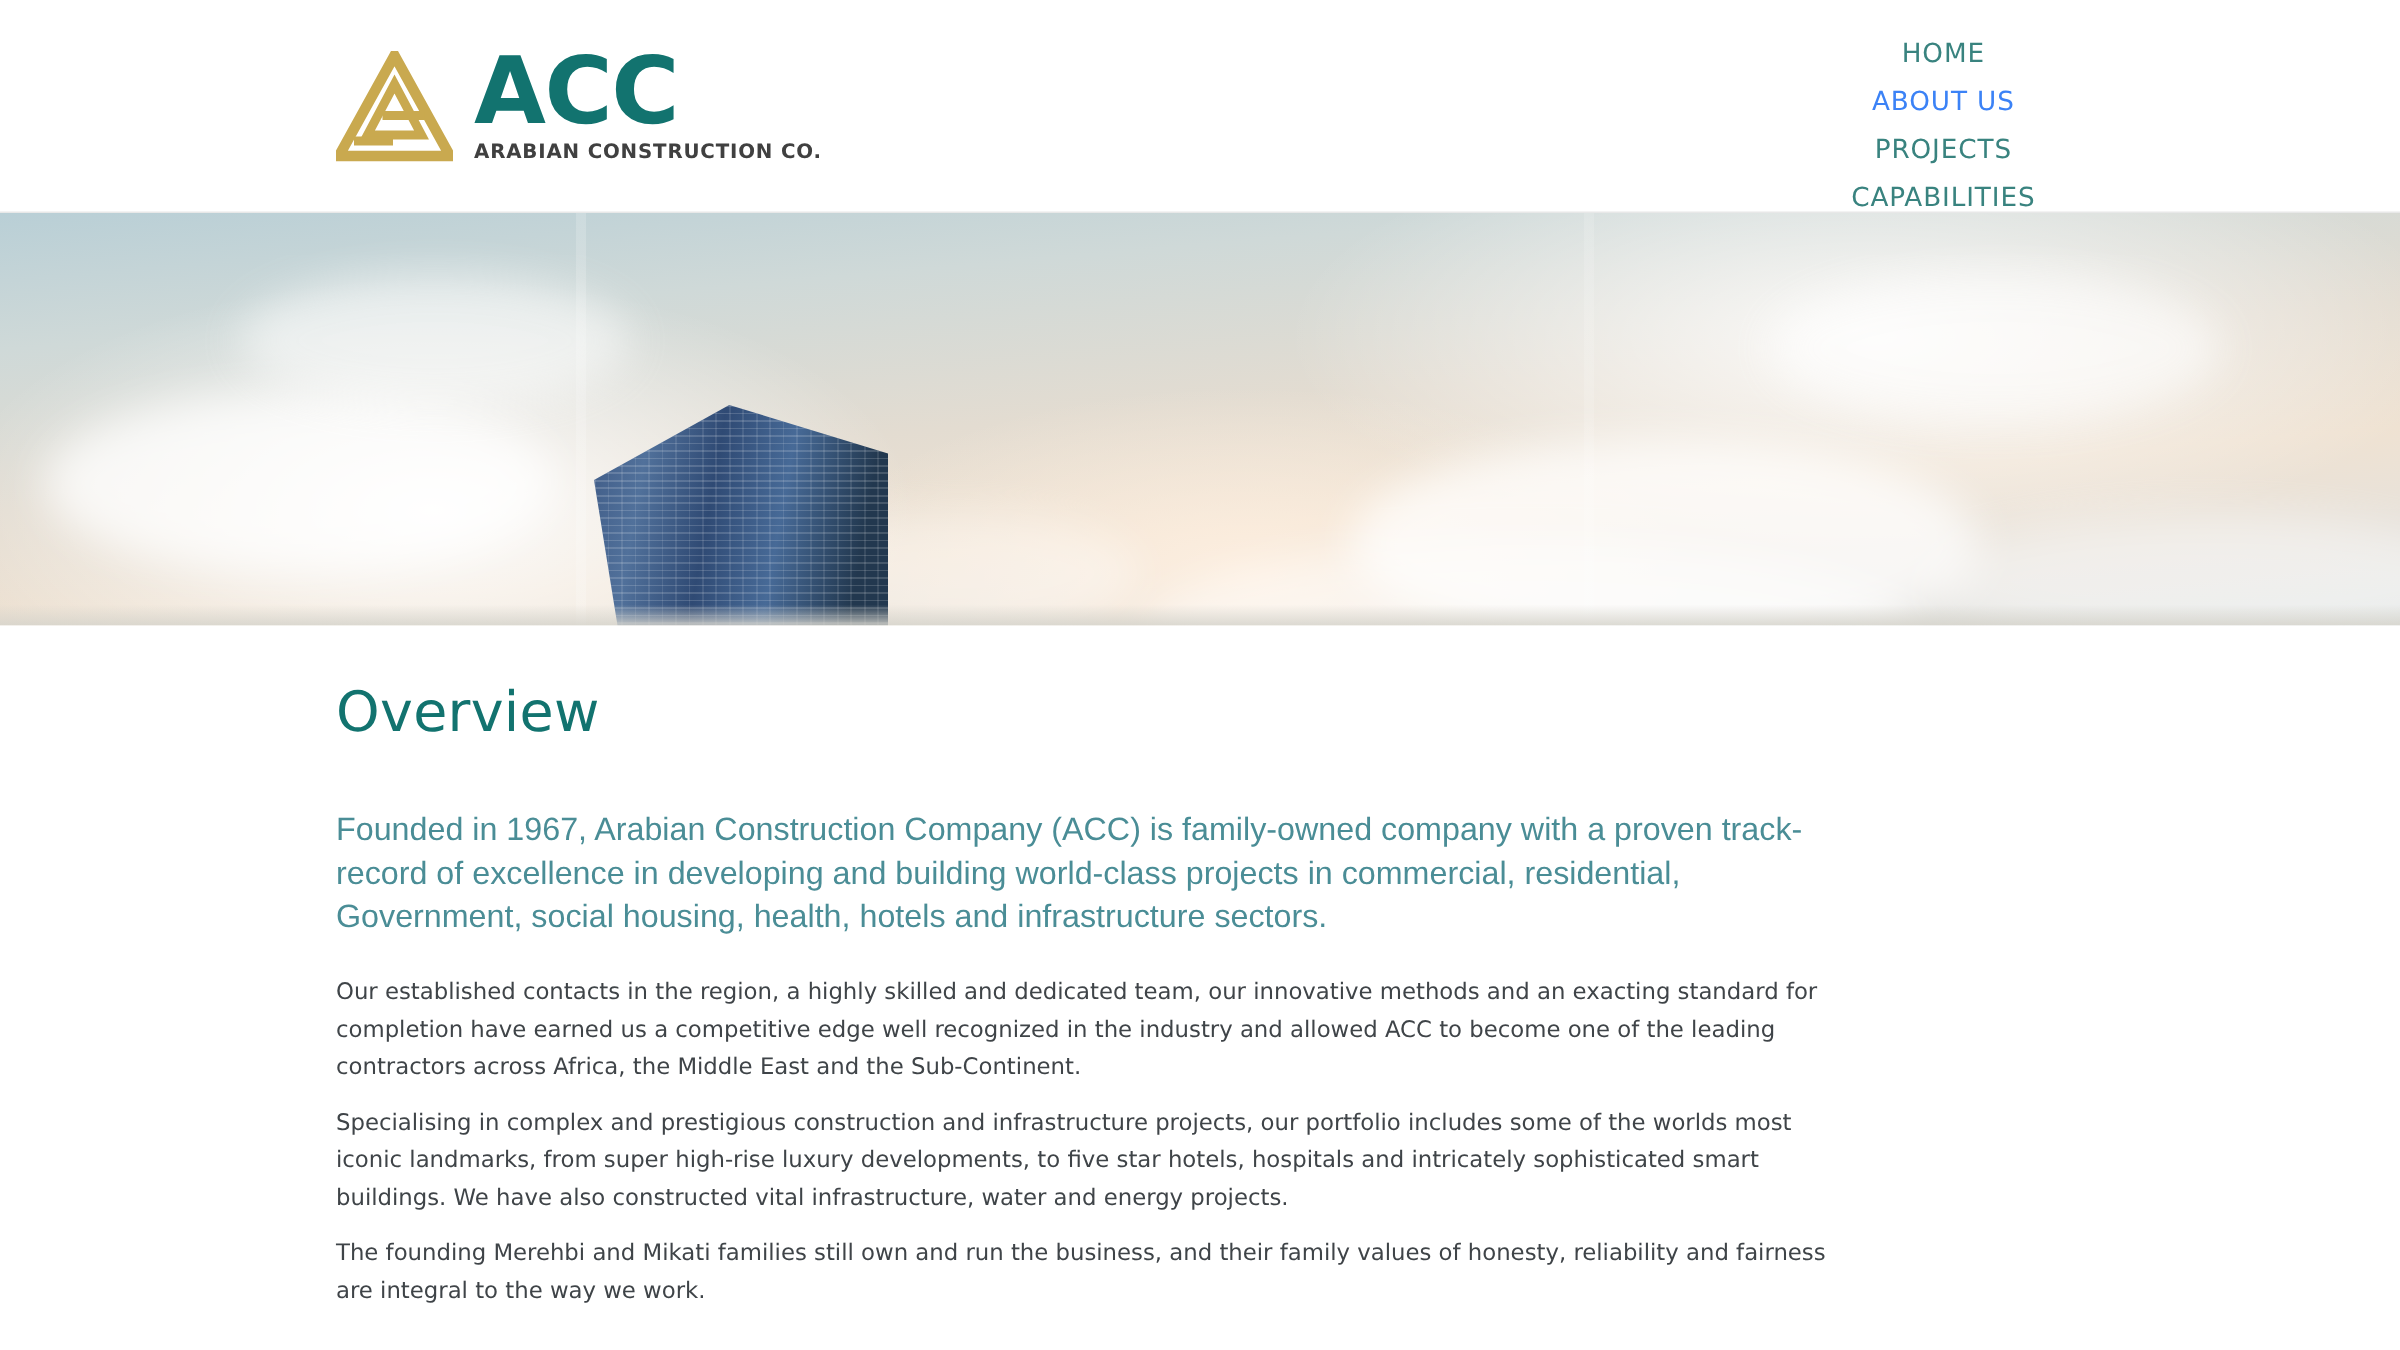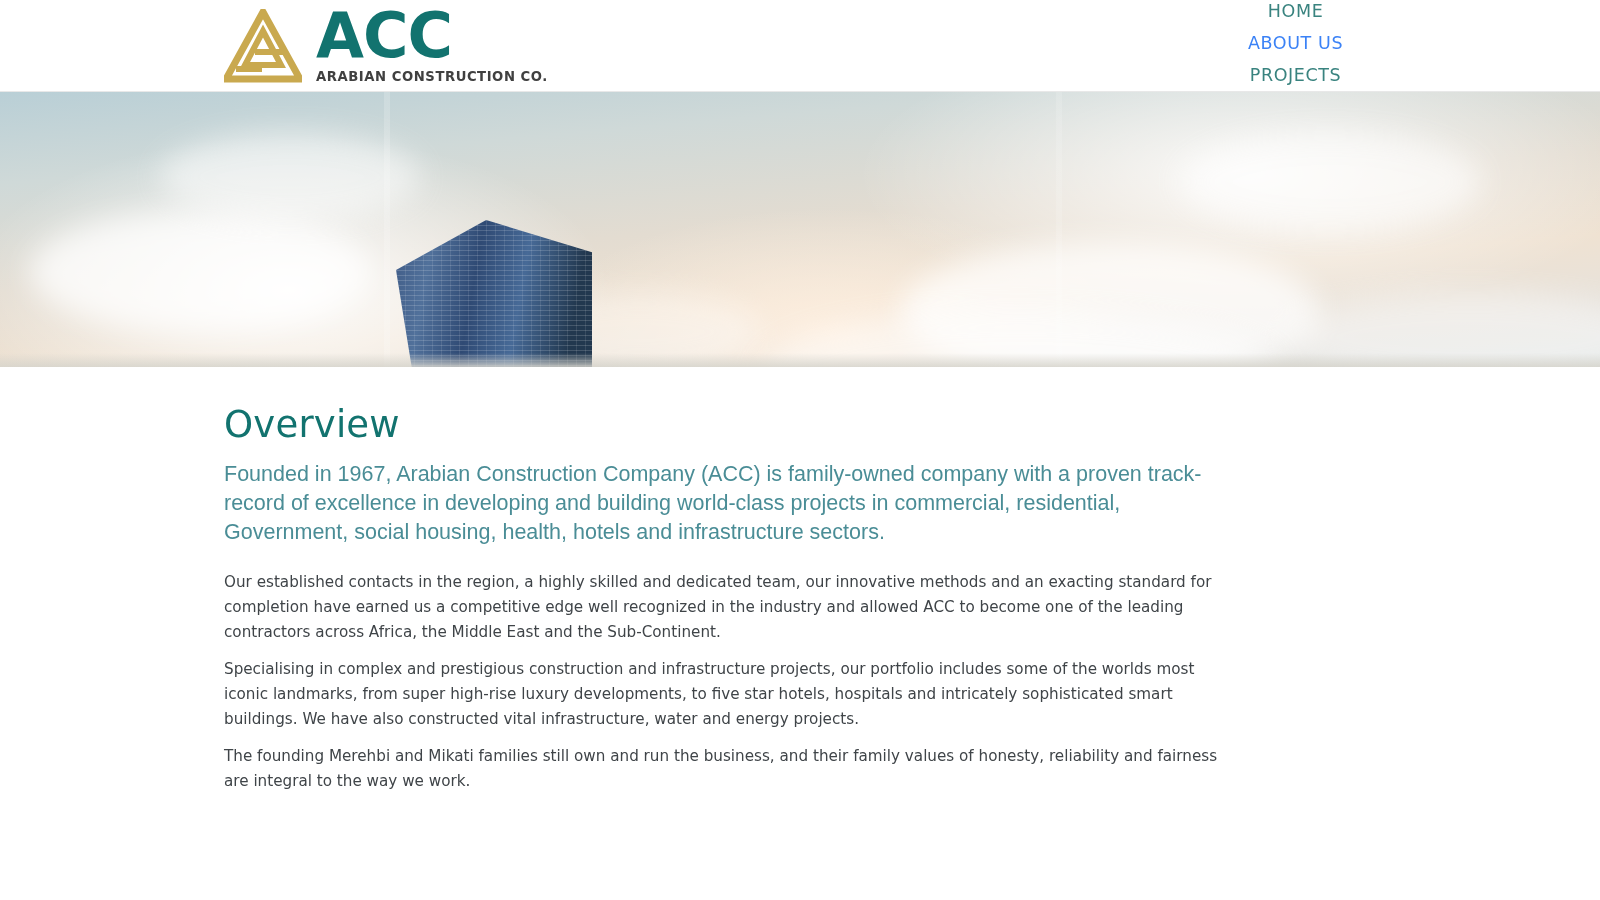--- a/index.html
+++ b/index.html
@@ -8,21 +8,21 @@
     height: 900px;
     overflow: hidden;
     background: #ffffff;
     font-family: "Liberation Sans", sans-serif;
   }
 
   
   .site-header {
     position: relative;
     width: 100%;
-    height: 92px;
+    height: 142px;
     background: #ffffff;
     display: flex;
     align-items: center;
     border-bottom: 1px solid #e8e8e8;
   }
   .logo-wrap {
     margin-left: 224px;
     display: flex;
     align-items: center;
     gap: 14px;
@@ -133,21 +133,21 @@
   
   .content {
     padding: 0 224px;
     padding-top: 36px;
   }
   .page-title {
     font-size: 37px;
     color: #12736f;
     font-weight: 500;
     letter-spacing: 0.2px;
-    margin-bottom: 14px;
+    margin-bottom: 43px;
     font-family: "DejaVu Sans", sans-serif;
   }
   .lede {
     font-size: 21.5px;
     line-height: 1.36;
     color: #4a8d96;
     max-width: 1010px;
     margin-bottom: 22px;
     font-family: Liberation Sans, sans-serif;
   }

